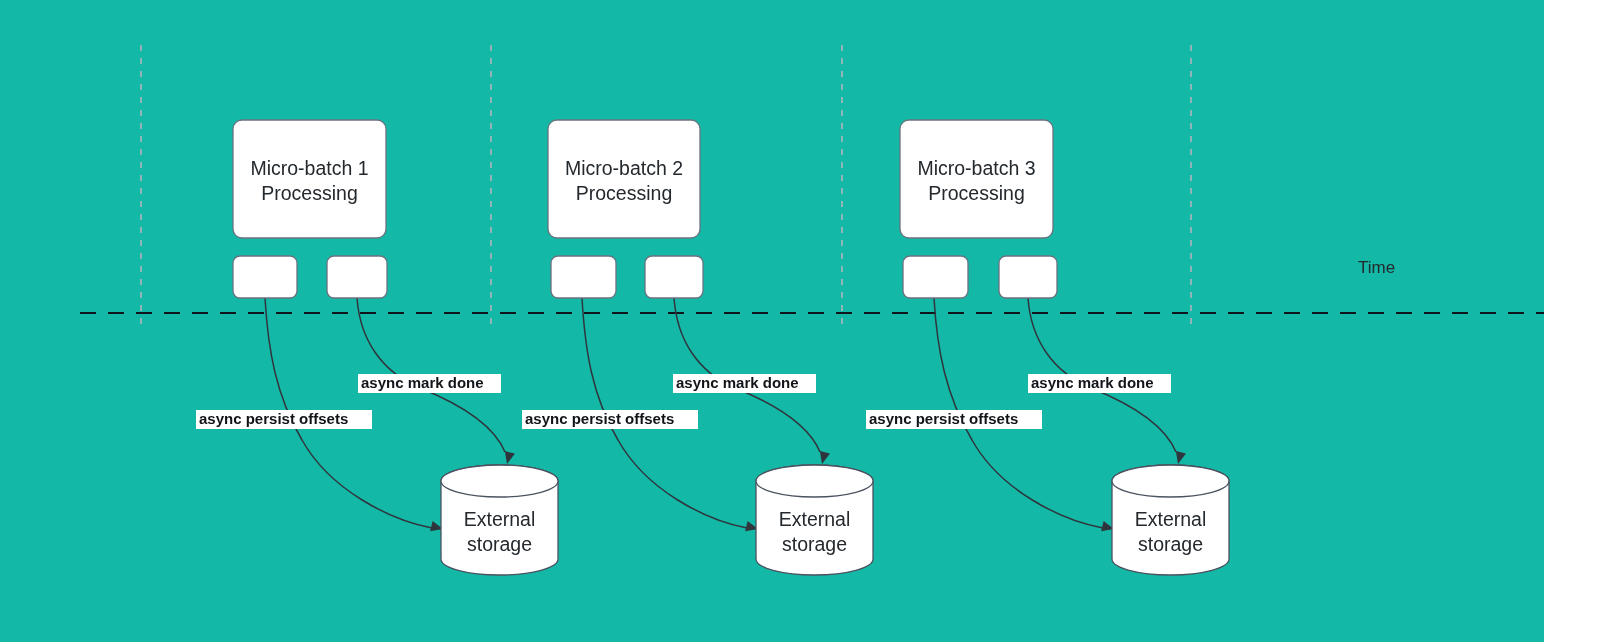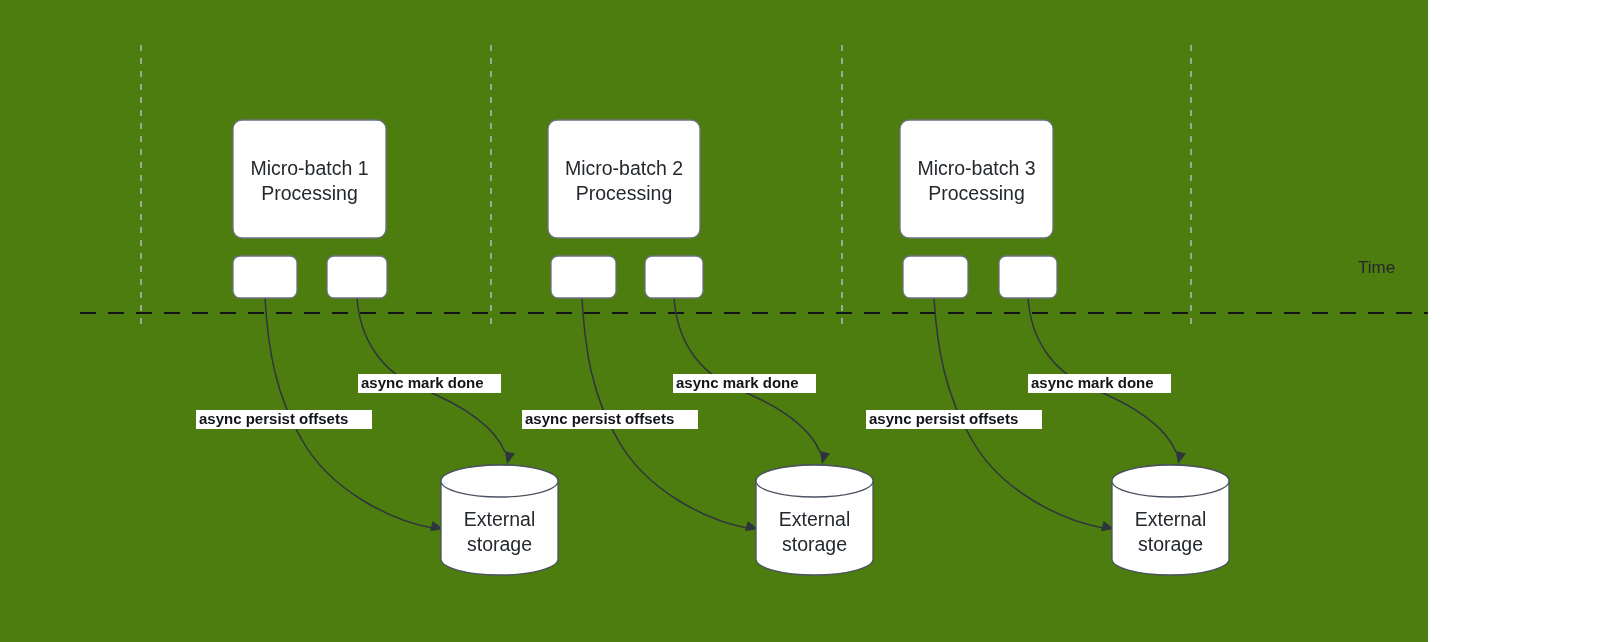--- a/index.html
+++ b/index.html
@@ -5,23 +5,23 @@
   html, body {
     margin: 0;
     padding: 0;
     background: #ffffff;
   }
   body {
     font-family: "Liberation Sans", sans-serif;
   }
   #canvas {
     position: relative;
-    width: 1428px;
+    width: 1544px;
     height: 642px;
-    background: #4d7c0f;
+    background: #14b8a6;
     overflow: hidden;
   }
   #diagram-svg {
     position: absolute;
     left: 0;
     top: 0;
     width: 1600px;
     height: 642px;
   }
   .batch-box-label {

